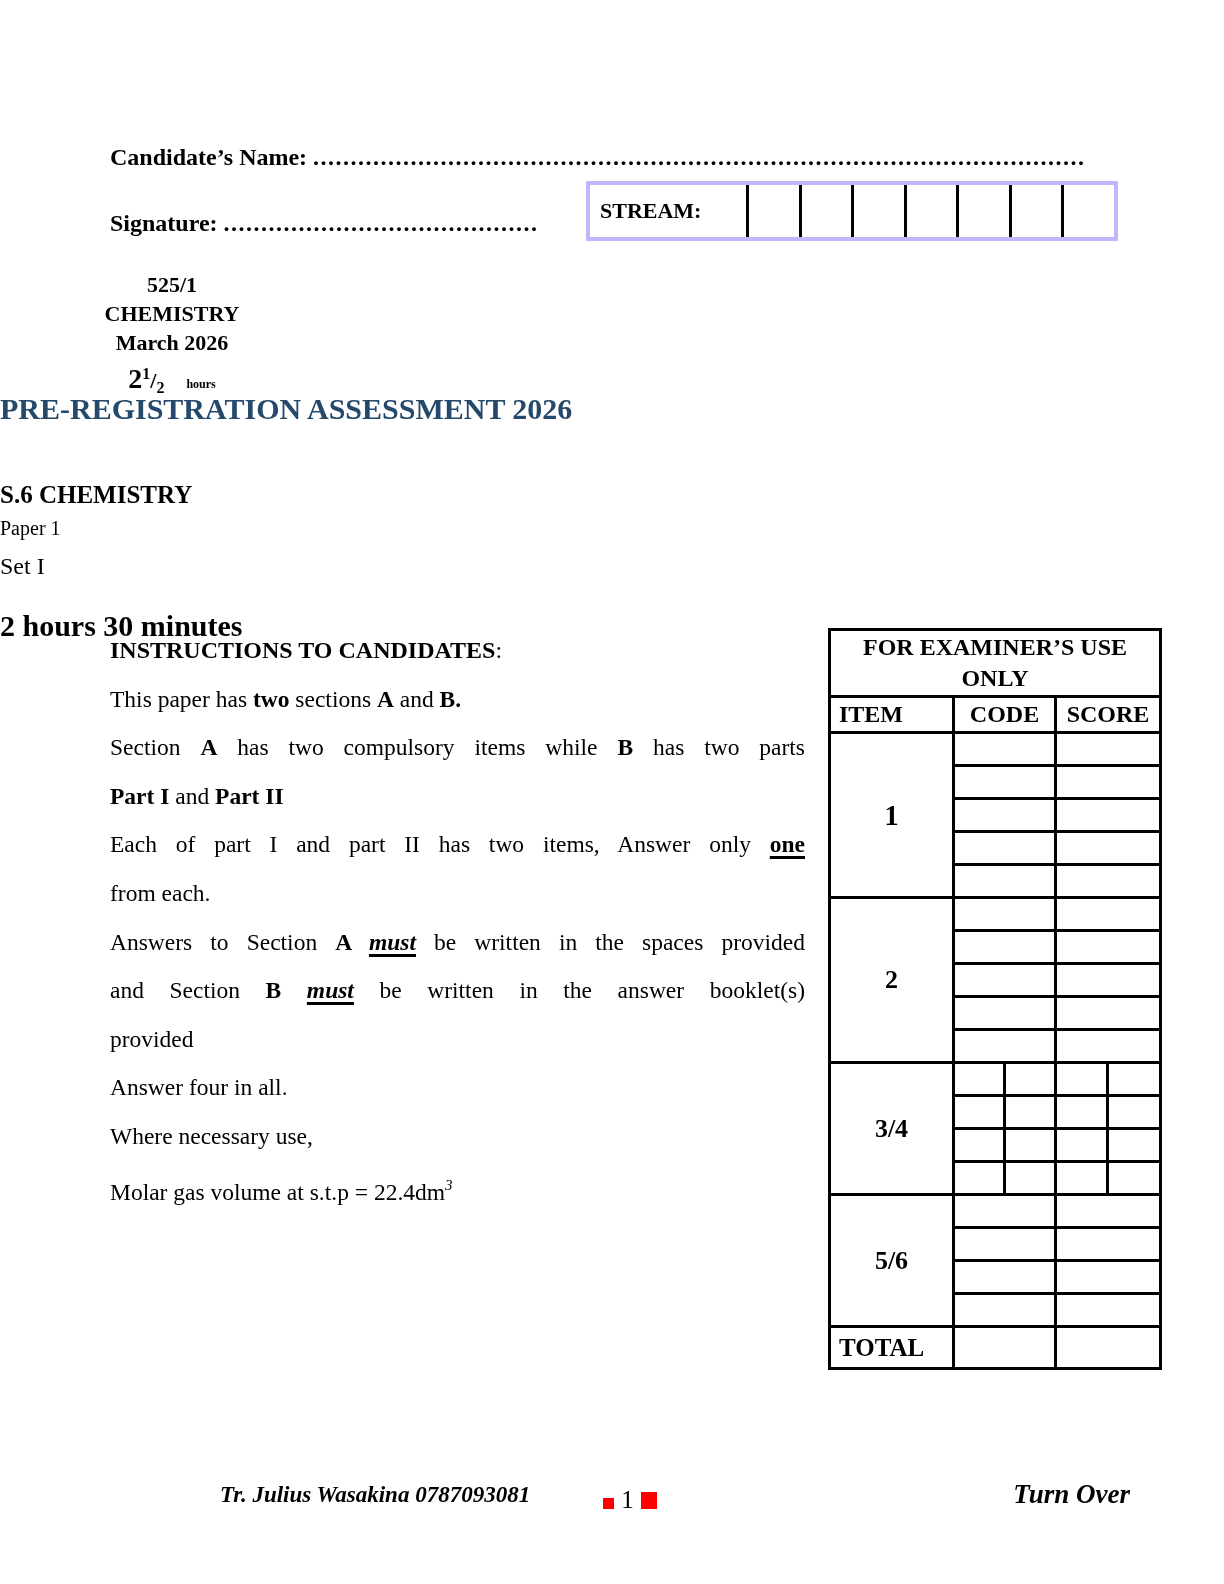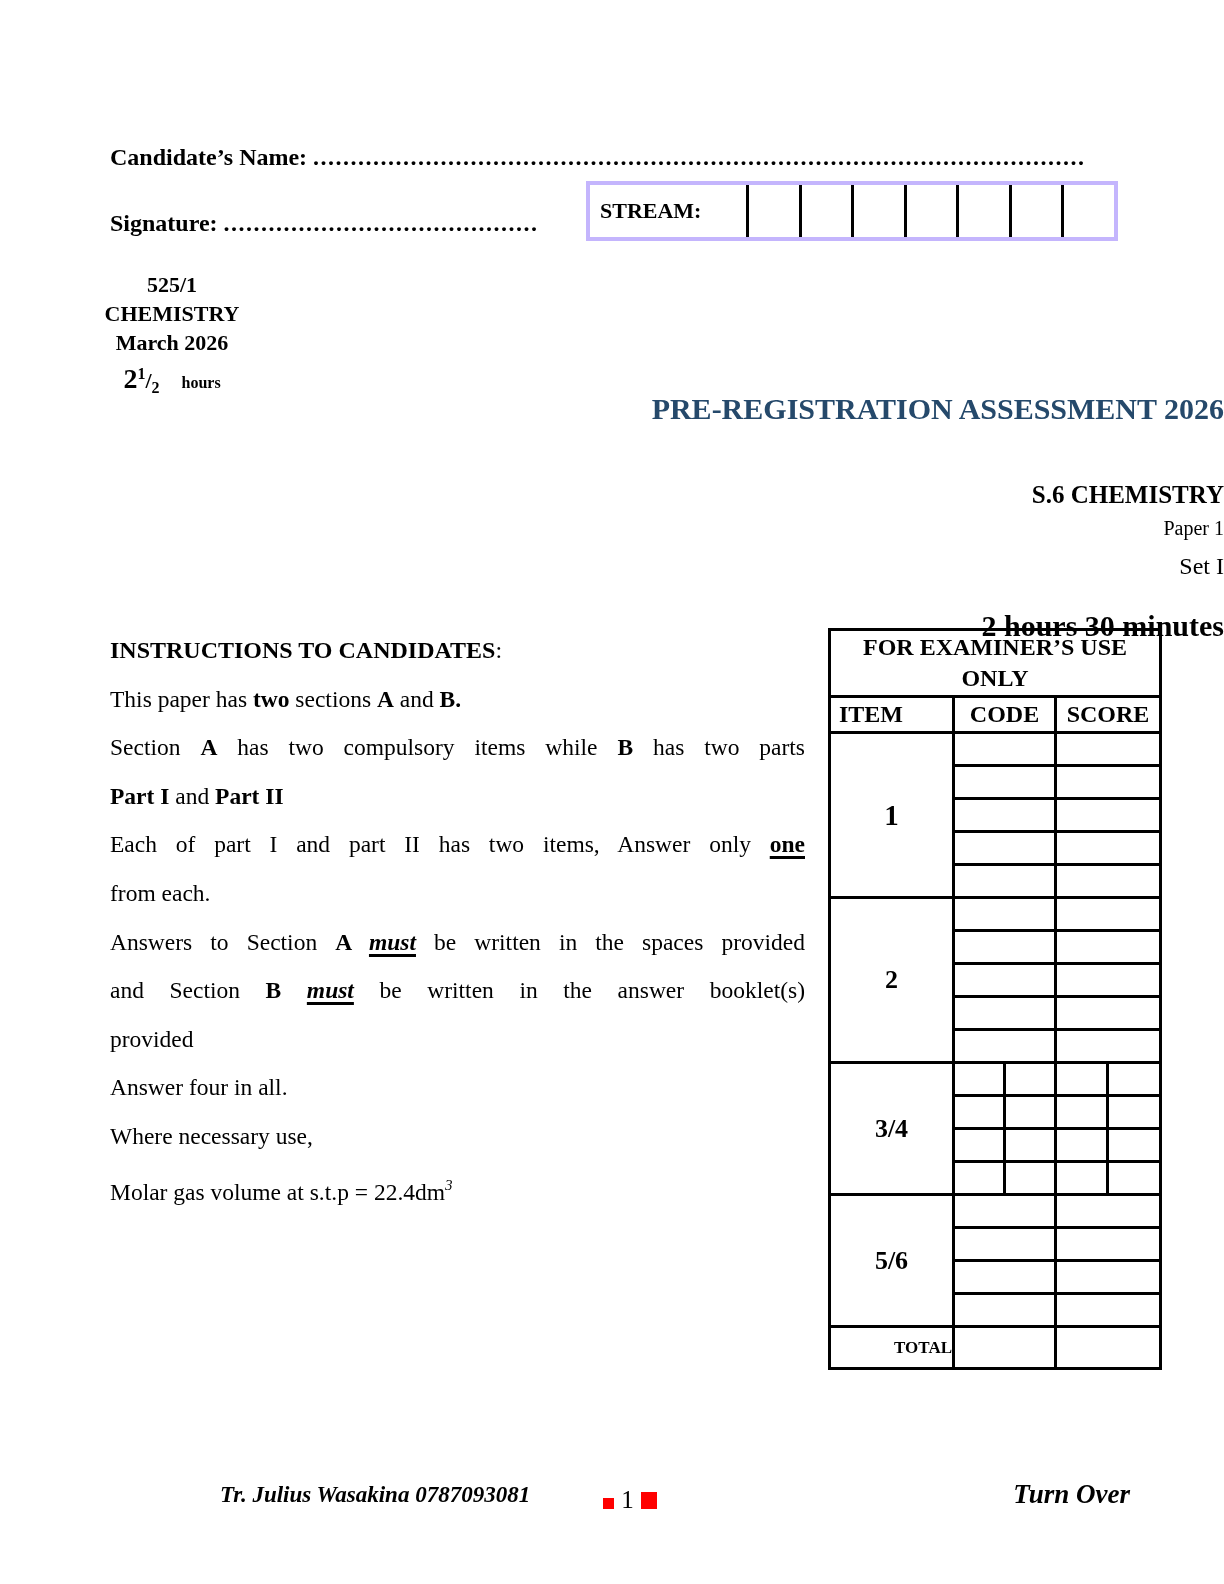--- a/index.html
+++ b/index.html
@@ -41,23 +41,23 @@
   
   .code-block{
     position:absolute;left:87px;top:270px;width:170px;
     text-align:center;font-weight:bold;font-size:22px;line-height:29px;
   }
   .dur{font-size:20px;margin-top:2px;}
   .dur-base{font-size:28px;}
   .dur sup{font-size:16px;vertical-align:9px;}
   .dur sub{font-size:16px;vertical-align:-5px;}
   .frac-sep{font-size:22px;}
-  .dur-unit{margin-left:22px;font-size:16px;}
-  
-  .ctr{position:absolute;left:0;width:1224px;text-align:right;}
+  .dur-unit{margin-left:22px;font-size:12px;}
+  
+  .ctr{position:absolute;left:0;width:1224px;text-align:left;}
   .t-main{top:392px;font-size:30px;font-weight:bold;color:var(--title-blue);}
   .t-cert{top:438px;font-size:28px;font-style:italic;}
   .t-subj{top:481px;font-size:25px;font-weight:bold;}
   .t-paper{top:517px;font-size:20px;}
   .t-set{top:553px;font-size:24px;}
   .t-dur{top:609px;font-size:30px;font-weight:bold;}
   
   .instructions{
     position:absolute;left:110px;top:626px;width:695px;font-size:23.5px;
   }
@@ -78,21 +78,21 @@
   .etable td,.etable th{border:3px solid #000;padding:0;}
   .etable .title-cell{
     height:64px;text-align:center;font-size:24px;font-weight:bold;line-height:31px;
   }
   .etable .hdr{height:33px;text-align:center;font-size:24px;font-weight:bold;}
   .etable .hdr-item{text-align:left;padding-left:8px;}
   .etable tr.r{height:33px;}
   .etable tr.rt{height:42px;}
   .etable .item{text-align:center;font-weight:bold;font-size:26px;vertical-align:middle;}
   .etable .item-big{font-size:29px;}
-  .etable .total-cell{text-align:right;padding-left:8px;font-weight:bold;font-size:17px;}
+  .etable .total-cell{text-align:left;padding-left:8px;font-weight:bold;font-size:25px;}
   
   .f-teacher{
     position:absolute;left:220px;top:1482px;
     font-size:23px;font-weight:bold;font-style:italic;
   }
   .f-page{
     position:absolute;left:555px;top:1486px;width:150px;
     display:flex;align-items:center;justify-content:center;gap:7px;
   }
   .f-page .num{font-size:25px;}

